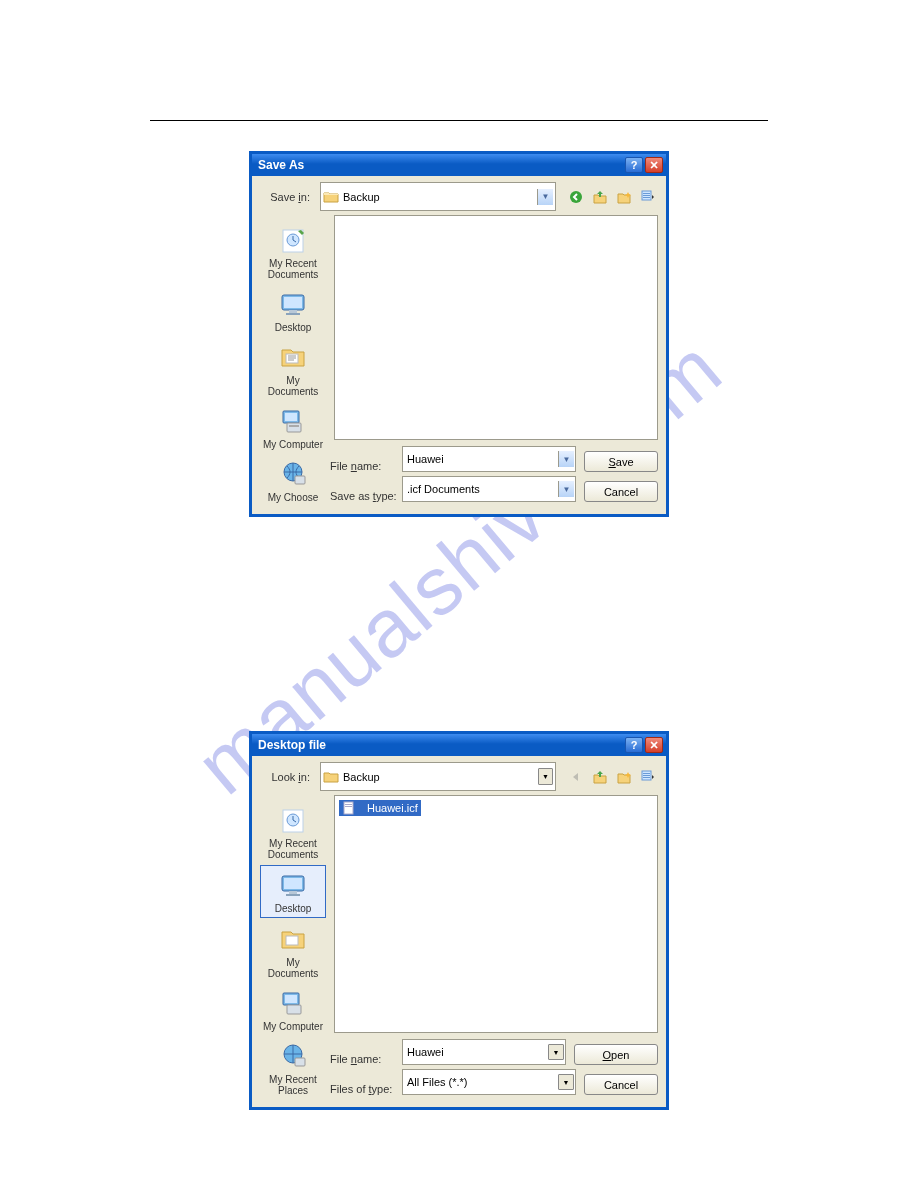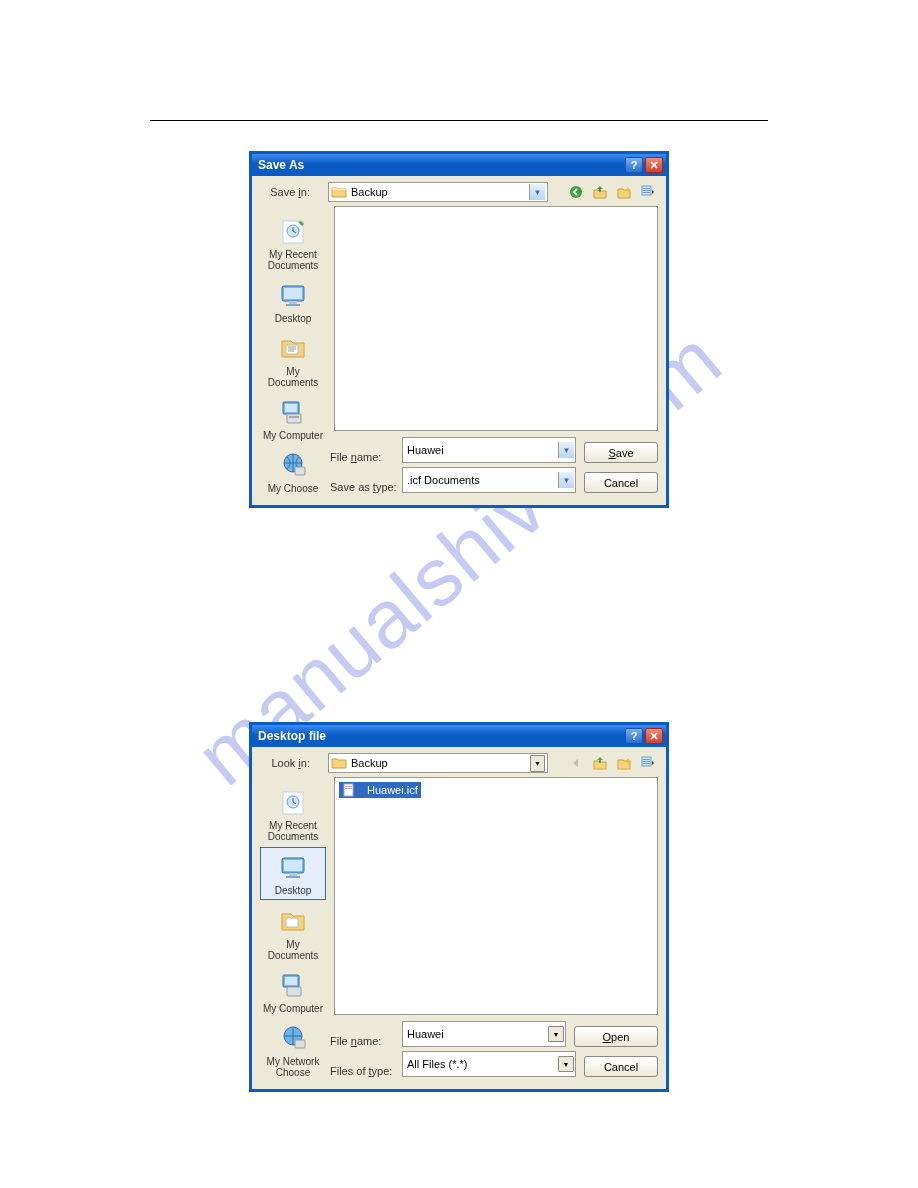--- a/index.html
+++ b/index.html
@@ -4,23 +4,23 @@
 <style>
 *{box-sizing:border-box;margin:0;padding:0}
 body{background:#fff;font-family:Tahoma,Arial,sans-serif;font-size:11px;width:918px;position:relative}
 .hr{border-top:1px solid #000;margin:120px 150px 20px 150px}
 .dialog{position:relative;width:420px;border:3px solid #0a5bc4;background:#ece9d8;margin:30px auto 24px auto}
 .titlebar{height:22px;background:linear-gradient(180deg,#3e8cf0 0%,#0a5bc4 45%,#0a5bc4 100%);display:flex;align-items:center;padding:0 3px 0 6px;color:#fff;font-weight:bold;font-size:12px}
 .titlebar .spacer{flex:1}
 .tbtn{width:18px;height:16px;border-radius:2px;margin-left:2px;display:flex;align-items:center;justify-content:center;color:#fff;font-size:11px;font-weight:bold;font-family:Arial}
 .help-btn{background:linear-gradient(180deg,#79b0f2,#2a6dd4);border:1px solid #1a56b0}
 .close-btn{background:linear-gradient(180deg,#f08a7a,#d43f2a);border:1px solid #a02a18}
-.toprow{display:flex;align-items:center;padding:6px 8px 4px 8px;gap:12px}
+.toprow{display:flex;align-items:center;padding:6px 8px 4px 8px;gap:4px}
 .toprow-label{width:56px;text-align:right;padding-right:6px;color:#333}
-.dropdown{flex:1;height:20px;border:1px solid #9c9a8c;background:#fff;display:flex;align-items:center;padding:0 2px;position:relative}
+.dropdown{flex:1;height:29px;border:1px solid #9c9a8c;background:#fff;display:flex;align-items:center;padding:0 2px;position:relative}
 .dropdown .fld-icon{width:16px;height:14px;display:inline-block;margin-right:4px}
 .dropdown .dd-text{flex:1;color:#000}
 .dropdown .dd-arrow{width:16px;height:16px;background:linear-gradient(180deg,#e6f0ff,#b8d4f7);border-left:1px solid #9c9a8c;display:flex;align-items:center;justify-content:center;color:#4a6a9e;font-size:8px}
 .tool-icons{display:flex;gap:4px;margin-left:6px}
 .tico{width:20px;height:19px;display:flex;align-items:center;justify-content:center;border:1px solid transparent;cursor:pointer}
 .body-row{display:flex;padding:0 8px 8px 8px}
 .sidebar{width:66px;display:flex;flex-direction:column;align-items:center;padding-top:6px;gap:2px}
 .sb-item{display:flex;flex-direction:column;align-items:center;text-align:center;width:66px;color:#333;font-size:10px;line-height:1.1;padding:3px 0;cursor:pointer}
 .sb-ico{width:32px;height:32px;margin-bottom:2px}
 .filearea{flex:1;height:200px;border:1px solid #9c9a8c;background:#fff;margin-left:4px;padding:4px}
@@ -247,21 +247,21 @@
               <rect x="10" y="18" width="14" height="9" rx="1" fill="#d8e0e8" stroke="#999"></rect>
             </svg></div>
           <span>My Computer</span>
         </div>
       <div class="sb-item">
           <div class="sb-ico"><svg viewBox="0 0 32 32">
               <circle cx="16" cy="14" r="9" fill="#6ab4e8" stroke="#3a6aa6"></circle>
               <path d="M7 14h18M16 5v18" stroke="#3a6aa6" fill="none"></path>
               <rect x="18" y="18" width="10" height="8" rx="1" fill="#d8e0e8" stroke="#999"></rect>
             </svg></div>
-          <span>My Network Choose</span>
+          <span>My Recent Places</span>
         </div>
     </div>
     <div style="flex:1;display:flex;flex-direction:column;margin-left:4px">
       <div class="filearea" style="height:200px">
         <div class="file-item">
           <span class="fi-ico"><svg viewBox="0 0 14 14">
                 <rect x="2" y="1" width="9" height="12" fill="#fff" stroke="#aac"></rect>
                 <rect x="3" y="3" width="7" height="1" fill="#aac"></rect>
                 <rect x="3" y="5" width="7" height="1" fill="#aac"></rect>
               </svg></span>

